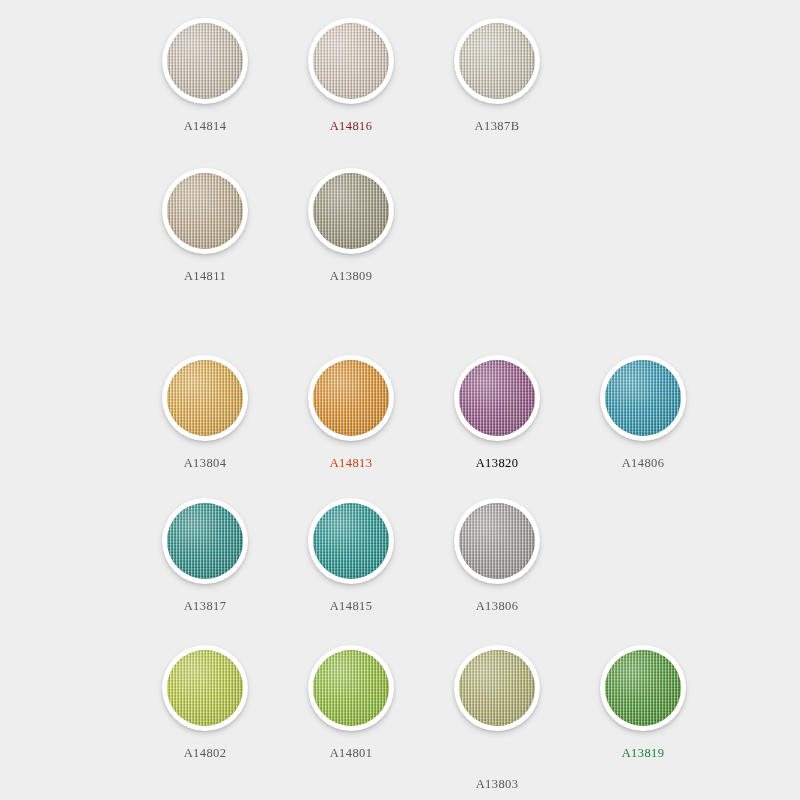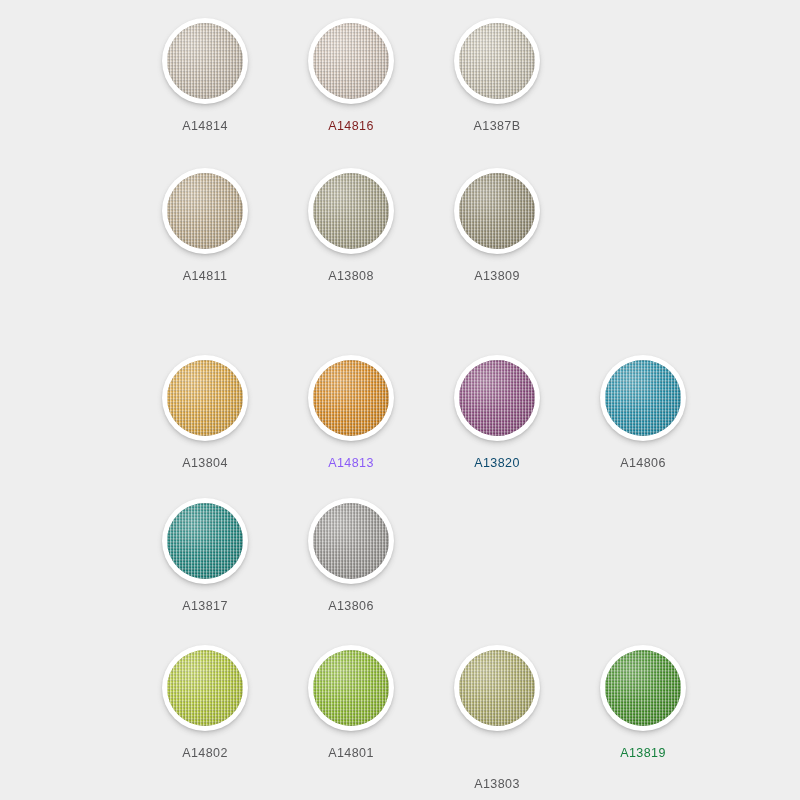--- a/index.html
+++ b/index.html
@@ -5,21 +5,21 @@
 <style>
   html,body{margin:0;padding:0;}
   body{
     width:800px;height:800px;
     background:#eeeeee;
     font-family:"Liberation Sans", sans-serif;
     overflow:hidden;
   }
   #board{
     position:relative;
-    width:800px;height:612px;
+    width:800px;height:612px;font-family:Liberation Serif, serif;
   }
   .swatch-grid{
     position:absolute;
     left:0;right:0;
   }
   .grid-row{
     display:flex;
     justify-content:flex-start;
     padding-left:132px;
   }
@@ -139,30 +139,20 @@
           <div class="disc" style="background: rgb(194, 174, 140);">
             <div class="weave"></div>
             <div class="weave2"></div>
             <div class="sheen"></div>
           </div>
         </div>
         <div class="swatch-label" style="color: rgb(88, 88, 90);">A14811</div>
       </div>
       <div class="swatch-cell">
         <div class="disc-wrap">
-          <div class="disc" style="background: rgb(168, 163, 134);">
-            <div class="weave"></div>
-            <div class="weave2"></div>
-            <div class="sheen"></div>
-          </div>
-        </div>
-        <div class="swatch-label" style="color: rgb(88, 88, 90);">A13808</div>
-      </div>
-      <div class="swatch-cell">
-        <div class="disc-wrap">
           <div class="disc" style="background: rgb(154, 146, 118);">
             <div class="weave"></div>
             <div class="weave2"></div>
             <div class="sheen"></div>
           </div>
         </div>
         <div class="swatch-label" style="color: rgb(88, 88, 90);">A13809</div>
       </div>
     </div>
     <div class="grid-row swatch-grid" style="top: 355px;">
@@ -177,31 +167,31 @@
         <div class="swatch-label" style="color: rgb(88, 88, 90);">A13804</div>
       </div>
       <div class="swatch-cell">
         <div class="disc-wrap">
           <div class="disc" style="background: rgb(224, 138, 24);">
             <div class="weave"></div>
             <div class="weave2"></div>
             <div class="sheen"></div>
           </div>
         </div>
-        <div class="swatch-label" style="color: #8b5cf6;">A14813</div>
+        <div class="swatch-label" style="color: #c2410c;">A14813</div>
       </div>
       <div class="swatch-cell">
         <div class="disc-wrap">
           <div class="disc" style="background: rgb(142, 74, 128);">
             <div class="weave"></div>
             <div class="weave2"></div>
             <div class="sheen"></div>
           </div>
         </div>
-        <div class="swatch-label" style="color: #0c4a6e;">A13820</div>
+        <div class="swatch-label" style="color: #000000;">A13820</div>
       </div>
       <div class="swatch-cell">
         <div class="disc-wrap">
           <div class="disc" style="background: rgb(27, 143, 171);">
             <div class="weave"></div>
             <div class="weave2"></div>
             <div class="sheen"></div>
           </div>
         </div>
         <div class="swatch-label" style="color: rgb(88, 88, 90);">A14806</div>
@@ -210,20 +200,30 @@
     <div class="grid-row swatch-grid" style="top: 498px;">
       <div class="swatch-cell">
         <div class="disc-wrap">
           <div class="disc" style="background: rgb(23, 134, 126);">
             <div class="weave"></div>
             <div class="weave2"></div>
             <div class="sheen"></div>
           </div>
         </div>
         <div class="swatch-label" style="color: rgb(88, 88, 90);">A13817</div>
+      </div>
+      <div class="swatch-cell">
+        <div class="disc-wrap">
+          <div class="disc" style="background: rgb(15, 141, 137);">
+            <div class="weave"></div>
+            <div class="weave2"></div>
+            <div class="sheen"></div>
+          </div>
+        </div>
+        <div class="swatch-label" style="color: rgb(88, 88, 90);">A14815</div>
       </div>
       <div class="swatch-cell">
         <div class="disc-wrap">
           <div class="disc" style="background: rgb(155, 152, 148);">
             <div class="weave"></div>
             <div class="weave2"></div>
             <div class="sheen"></div>
           </div>
         </div>
         <div class="swatch-label" style="color: rgb(88, 88, 90);">A13806</div>

